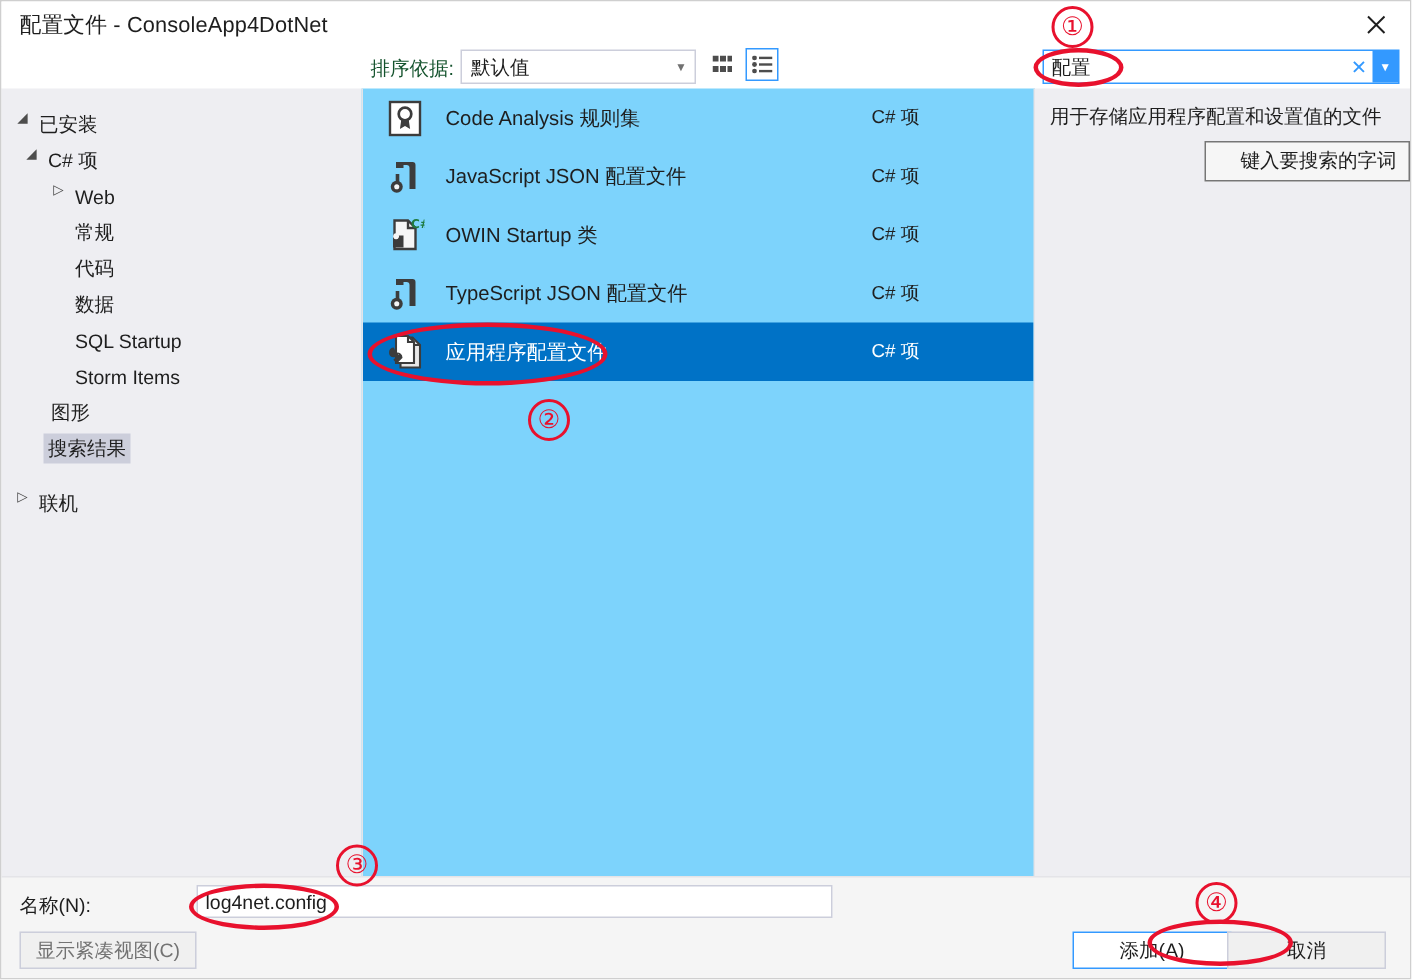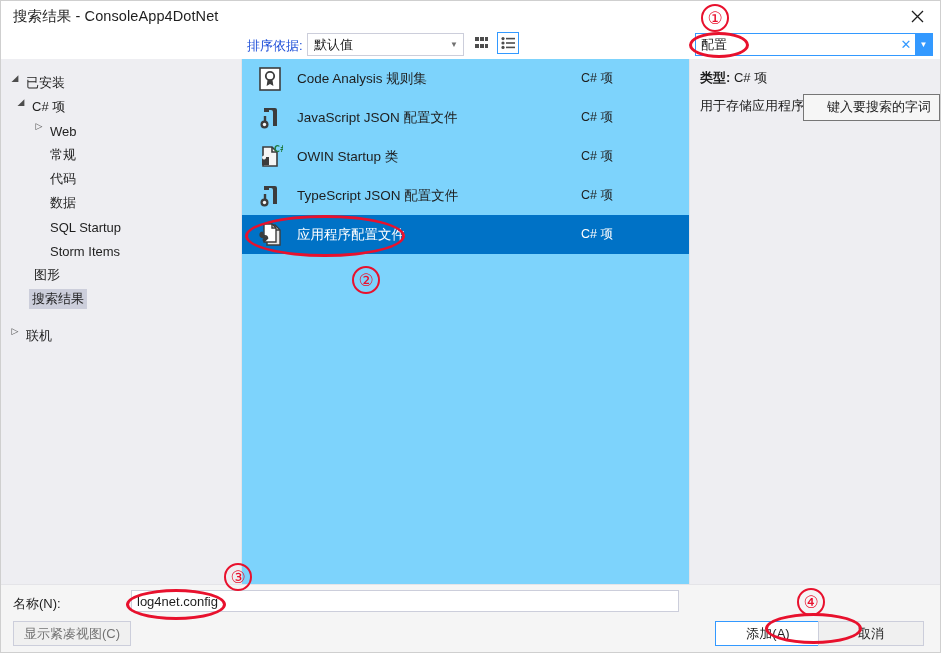--- a/index.html
+++ b/index.html
@@ -64,21 +64,21 @@
     display: flex;
     align-items: center;
     background: #ffffff;
     position: relative;
   }
   .sort-label {
     position: absolute;
     left: 246px;
     top: 6px;
     font-size: 13px;
-    color: #1d4ed8;
+    color: #14532d;
   }
   .sort-combo {
     position: absolute;
     left: 306px;
     top: 2px;
     width: 157px;
     height: 23px;
     border: 1px solid #cccedb;
     background: #ffffff;
     box-sizing: border-box;
@@ -289,21 +289,21 @@
     position: relative;
   }
   .name-label {
     position: absolute;
     left: 12px; top: 10px;
     font-size: 13px;
   }
   .name-input {
     position: absolute;
     left: 130px; top: 5px;
-    width: 548px; height: 22px;
+    width: 424px; height: 22px;
     border: 1px solid #cccedb;
     background: #ffffff;
     box-sizing: border-box;
     font-family: inherit;
     font-size: 13px;
     padding-left: 5px;
     color: #1e1e1e;
     outline: none;
   }
   .compact-btn {
@@ -366,21 +366,21 @@
     box-sizing: border-box;
     font-family: "DejaVu Sans", sans-serif;
   }
 </style>
 </head>
 <body>
 
 <div class="dialog">
 
   <div class="titlebar">
-    <span class="titlebar-text">搜索结果 - ConsoleApp4DotNet</span>
+    <span class="titlebar-text">配置文件 - ConsoleApp4DotNet</span>
     <div class="close-btn">
       <svg width="13" height="13" viewBox="0 0 13 13">
         <path d="M1,1 L12,12 M12,1 L1,12" stroke="#1e1e1e" stroke-width="1.3" fill="none"></path>
       </svg>
     </div>
   </div>
 
   <div class="toolbar">
     <span class="sort-label">排序依据:</span>
 
@@ -537,24 +537,20 @@
             <path d="M8.6,9.6 a3.3,3.3 0 1 0 3.2,4.3 l0.2,0.2 l-3.8,3.8 l2.4,2.4 l3.8,-3.8 l-0.1,-0.2 a3.3,3.3 0 0 0 -4.3,-3.2 z" fill="#3c3c3c" transform="translate(-2,1)"></path>
           </svg>
         </span>
         <span class="name">应用程序配置文件</span>
         <span class="kind">C# 项</span>
       </div>
 
     </div>
 
     <div class="detail">
-      <div class="detail-type">
-        <b>类型:</b>
-        <span>C# 项</span>
-      </div>
       <div class="detail-desc">用于存储应用程序配置和设置值的文件</div>
       <div class="tooltip">键入要搜索的字词</div>
     </div>
 
   </div>
 
   <div class="bottom">
     <span class="name-label">名称(N):</span>
     <input class="name-input" type="text" value="log4net.config" style="">
     <button class="compact-btn">显示紧凑视图(C)</button>

